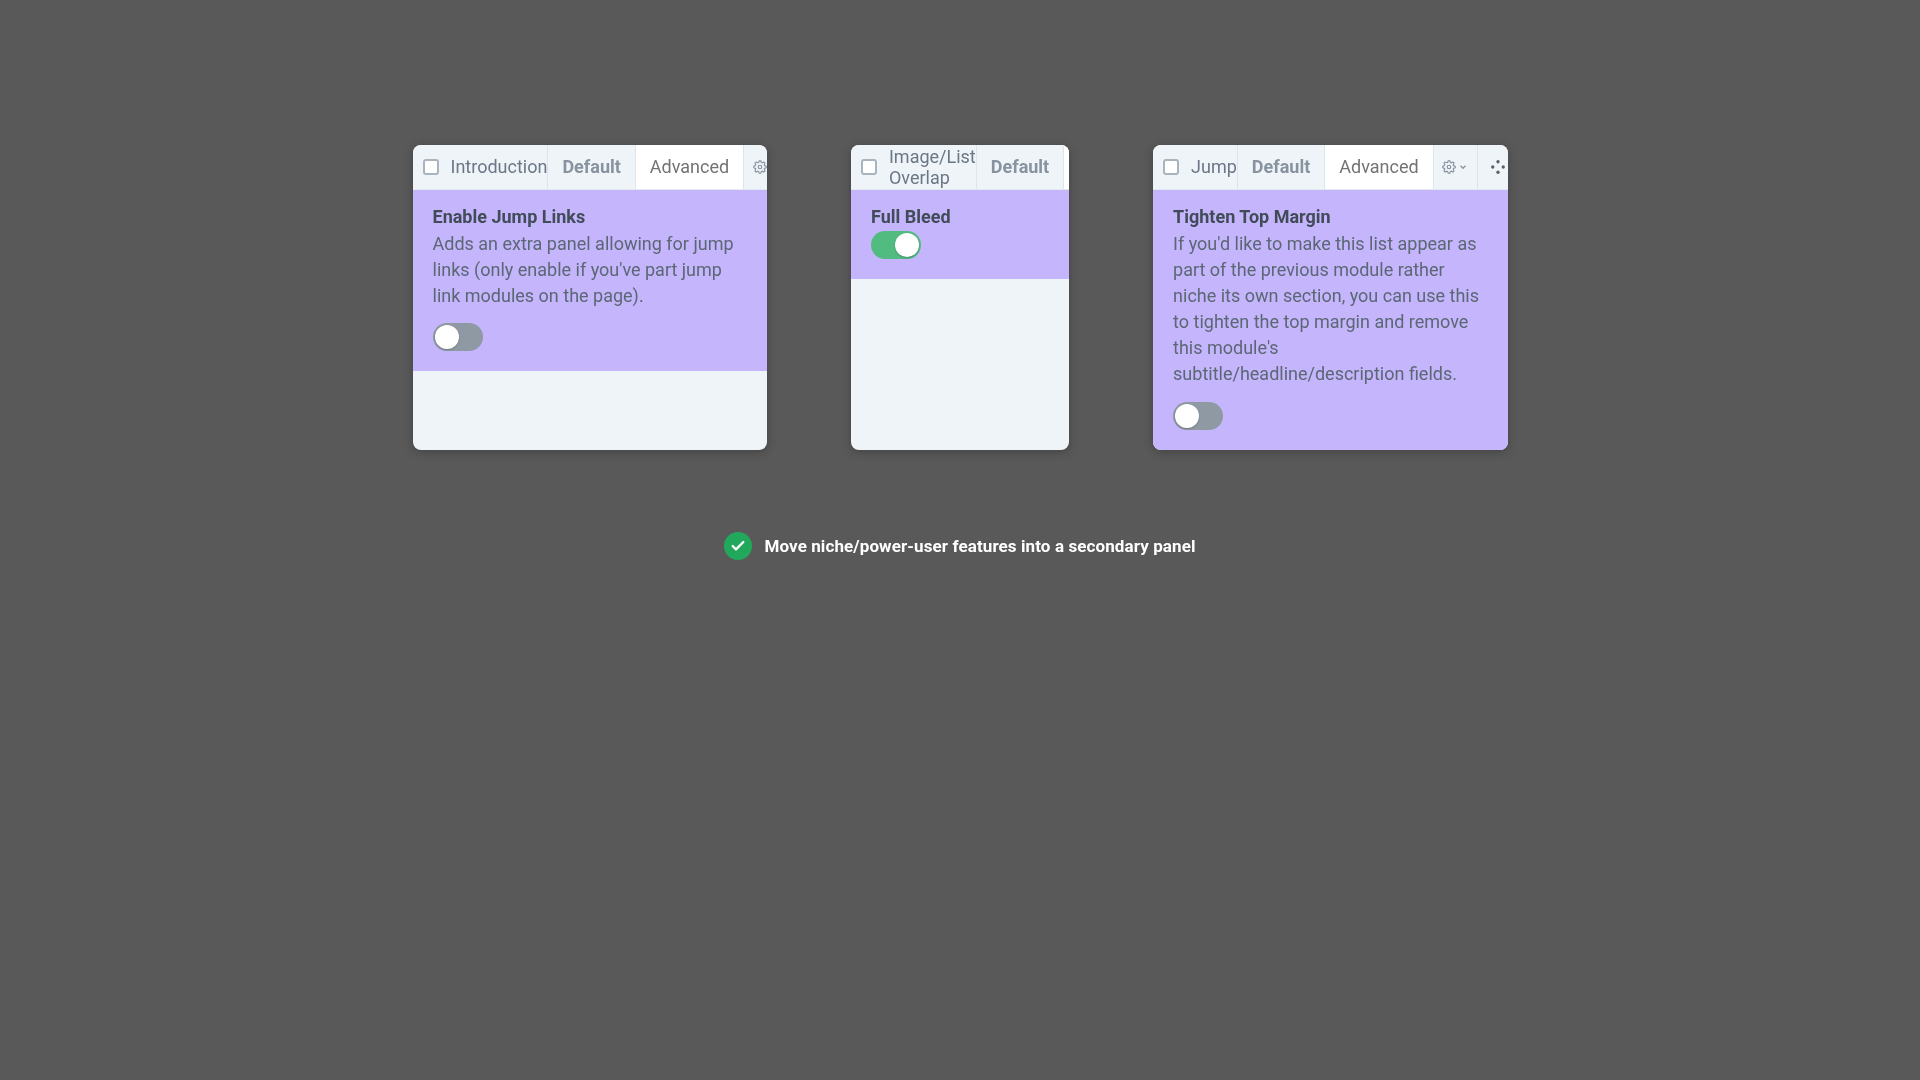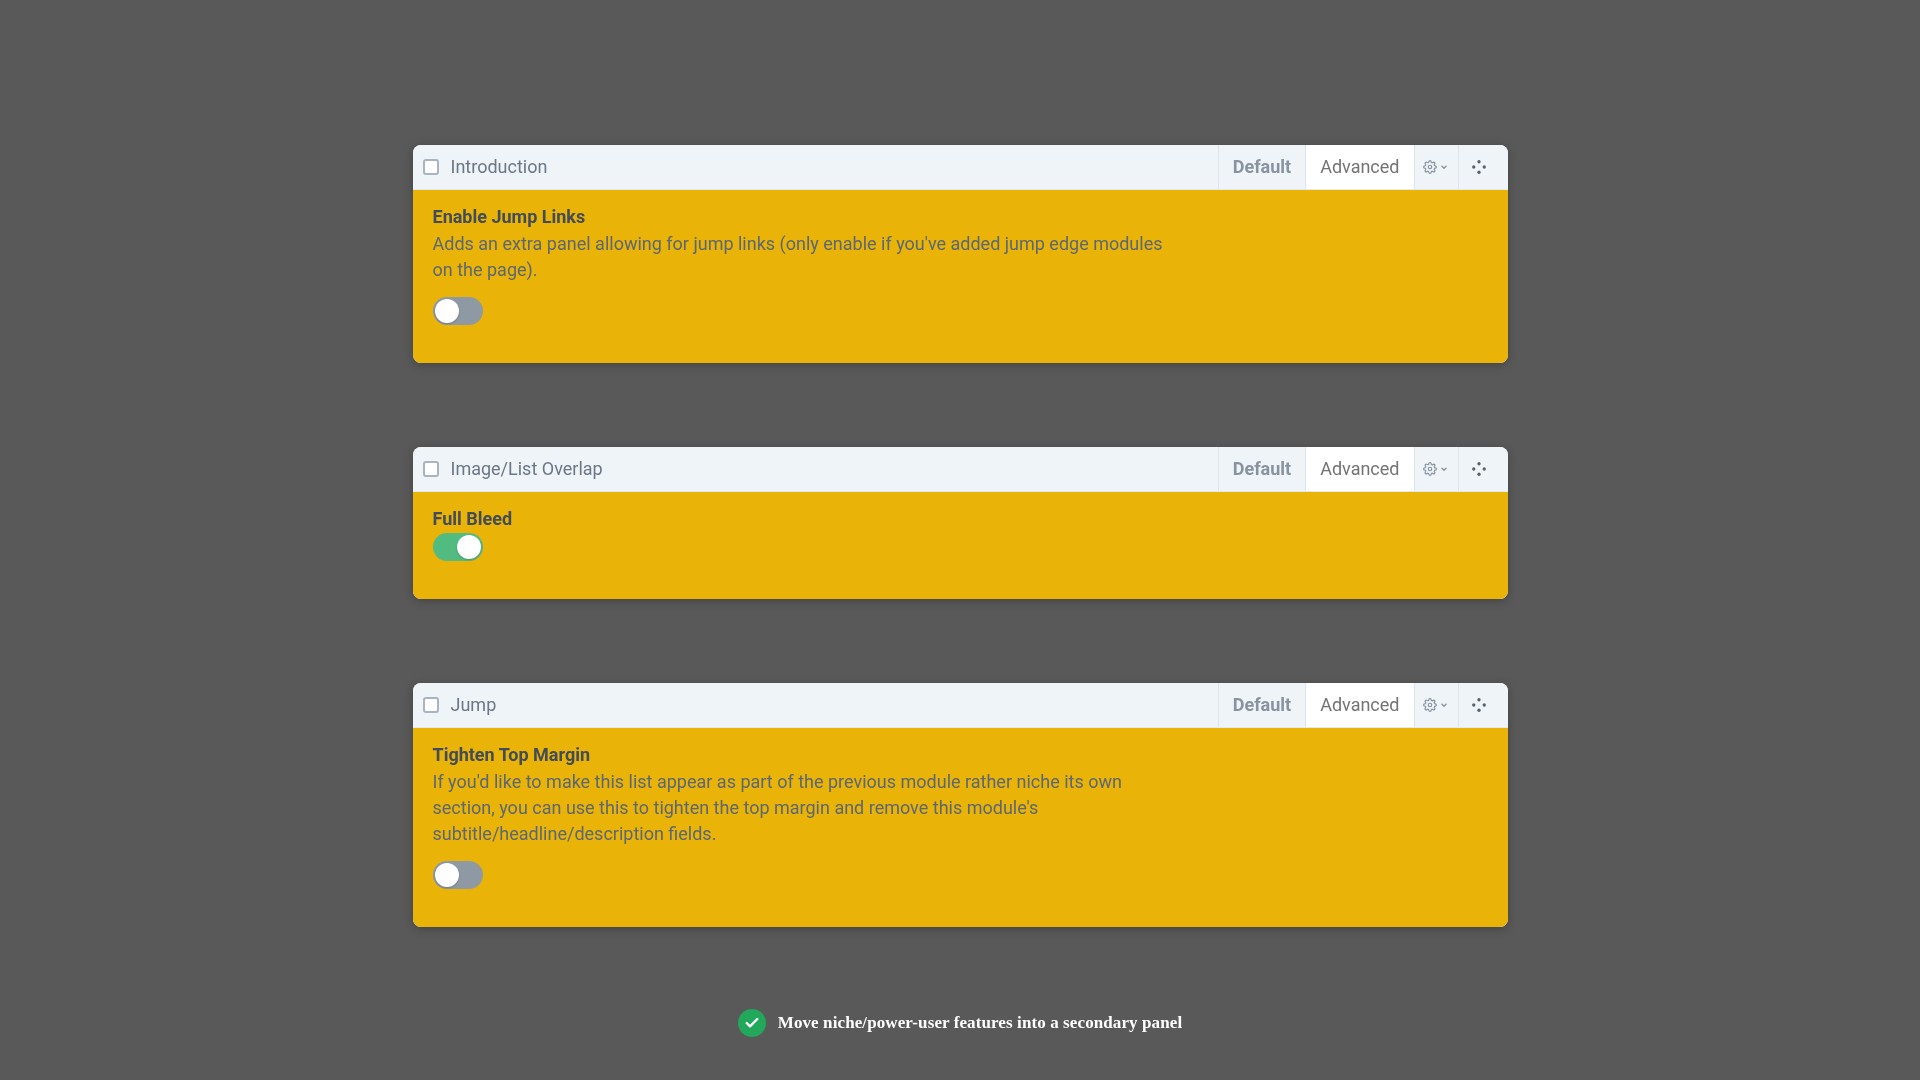--- a/index.html
+++ b/index.html
@@ -9,21 +9,21 @@
     font-family: -apple-system, BlinkMacSystemFont, "Segoe UI", Roboto, Helvetica, Arial, sans-serif;
     -webkit-font-smoothing: antialiased;
     display: flex;
     flex-direction: column;
     align-items: center;
     padding-top: 145px;
   }
   .stack {
     width: 1095px;
     display: flex;
-    flex-direction: column;
+    flex-direction: row;
     gap: 84px;
   }
   .card {
     background: #EFF4F8;
     border-radius: 8px;
     box-shadow: 0 2px 10px rgba(0,0,0,0.25);
     overflow: hidden;
   }
   .card-header {
     display: flex;
@@ -81,22 +81,22 @@
   .drag-slot {
     width: 42px;
     border-left: 1px solid #DDE5EC;
     display: flex;
     align-items: center;
     justify-content: center;
     cursor: grab;
   }
   .icon { display: inline-flex; }
   .card-body {
-    background: #eab308;
-    padding: 16px 20px 38px 20px;
+    background: #c4b5fd;
+    padding: 16px 20px 20px 20px;
     border-top: 1px solid #E2E9EF;
   }
   .setting-title {
     font-size: 18px;
     font-weight: 700;
     color: #414C58;
     margin-bottom: 4px;
   }
   .setting-desc {
     font-size: 18px;
@@ -126,21 +126,20 @@
   }
   .toggle.off .knob { left: 2px; }
   .toggle.on  .knob { right: 2px; }
 
   
   .tip {
     margin-top: 82px;
     display: flex;
     align-items: center;
     gap: 12px;
-    font-family: Liberation Serif, serif;
   }
   .tip-check {
     width: 28px;
     height: 28px;
     border-radius: 50%;
     background: #22A85A;
     display: flex;
     align-items: center;
     justify-content: center;
     flex: 0 0 auto;
@@ -187,21 +186,21 @@
                 <circle cx="5" cy="12" r="2.2"></circle>
                 <circle cx="19" cy="12" r="2.2"></circle>
                 <circle cx="12" cy="19" r="2.2"></circle>
               </svg>
           </span>
         </div>
       </div>
     </div>
     <div class="card-body">
       <div class="setting-title">Enable Jump Links</div>
-      <div class="setting-desc">Adds an extra panel allowing for jump links (only enable if you've added jump edge modules on the page).</div>
+      <div class="setting-desc">Adds an extra panel allowing for jump links (only enable if you've part jump link modules on the page).</div>
       <div class="toggle off">
           <div class="knob"></div>
         </div>
     </div>
   </div>
 
   <div class="card">
     <div class="card-header">
       <div class="checkbox"></div>
       <div class="card-title">Image/List Overlap</div>

